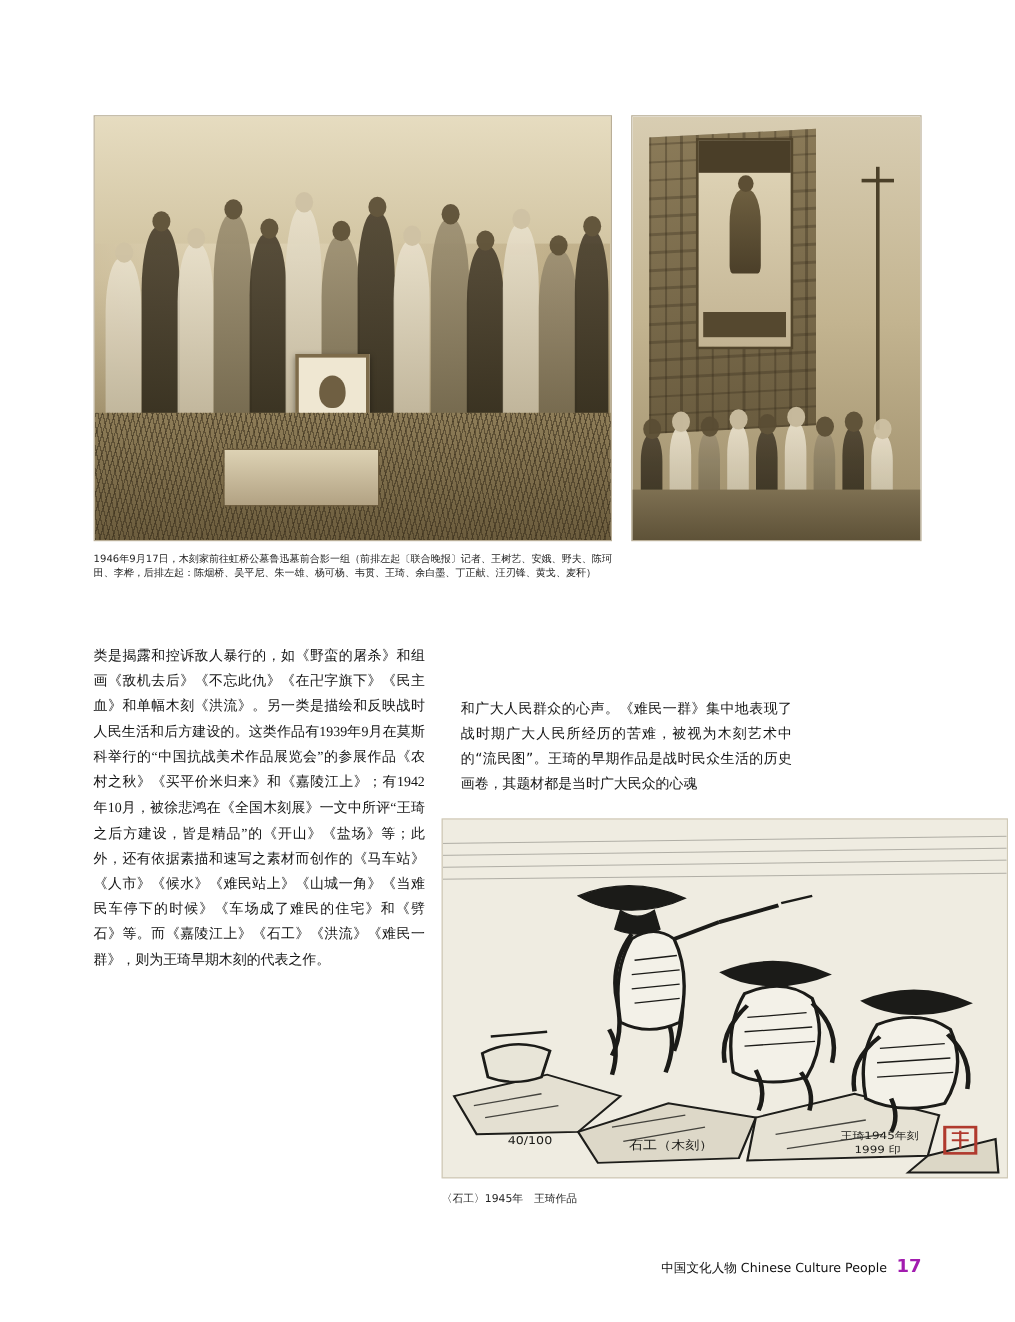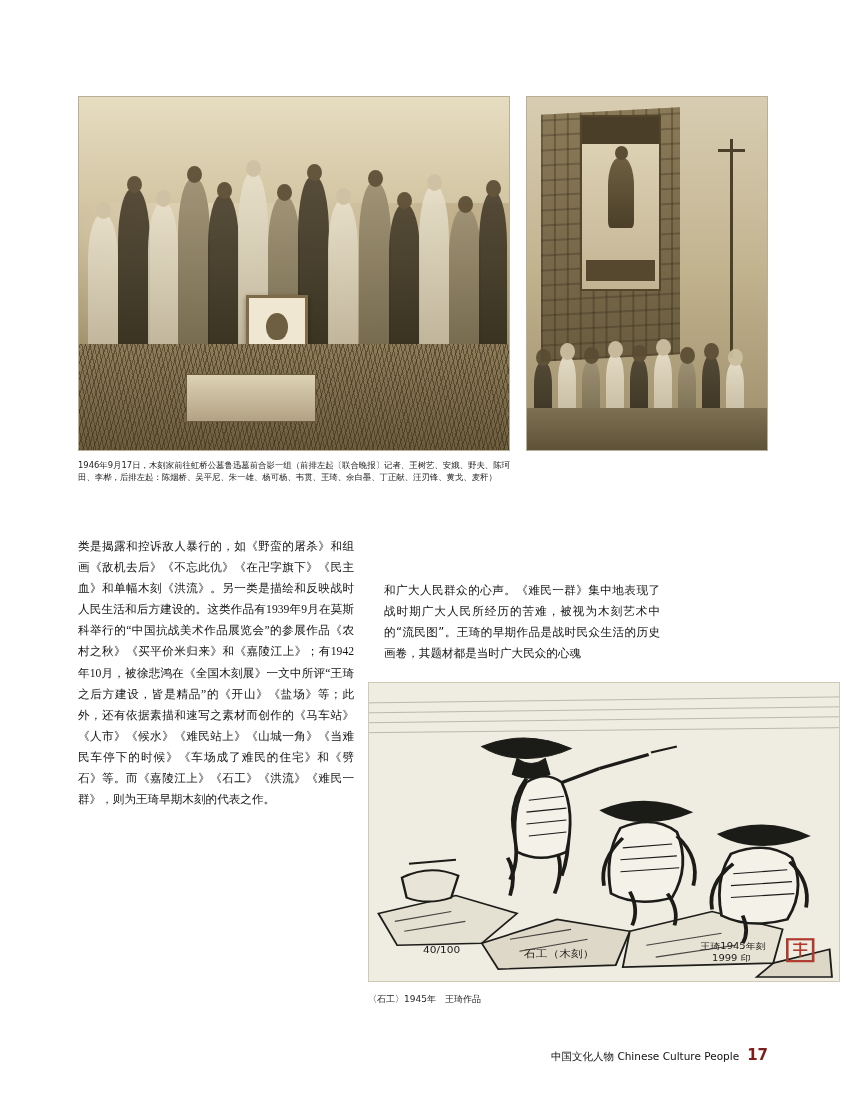--- a/index.html
+++ b/index.html
@@ -239,21 +239,21 @@
     font-size: 10.5px;
     color: #111;
     font-family: "DejaVu Sans", sans-serif;
     display: flex;
     align-items: flex-end;
     gap: 8px;
   }
   .page-num {
     font-size: 15px;
     font-weight: bold;
-    color: #7f1d1d;
+    color: #a21caf;
   }
 </style>
 </head>
 <body>
 
 <div class="page">
 
   <div class="photo-row">
 
     <div class="photo photo-left">

